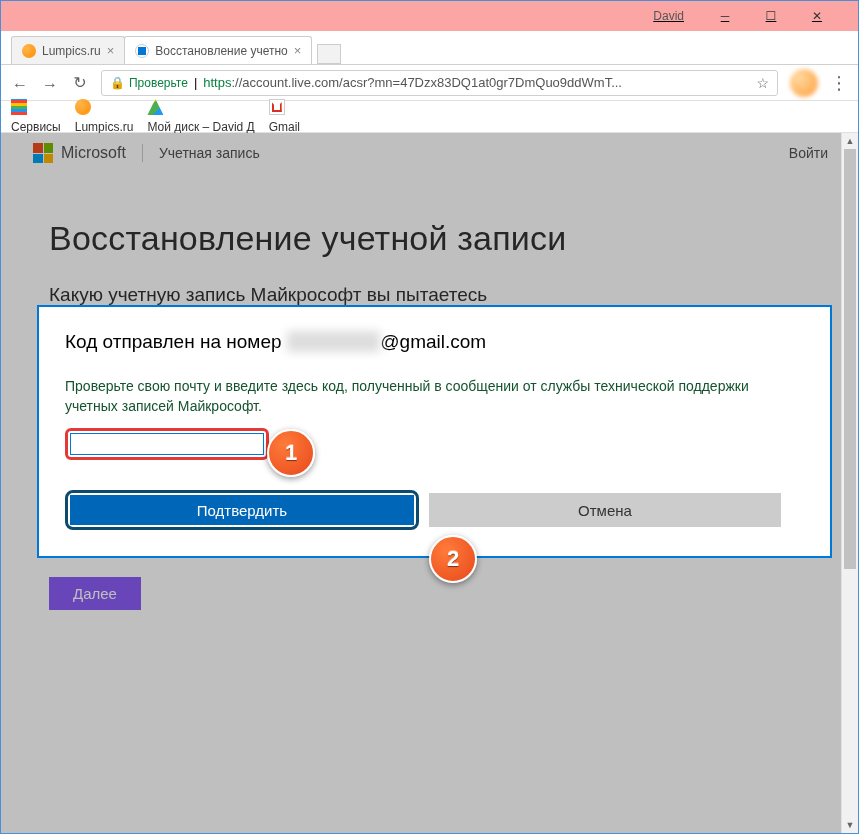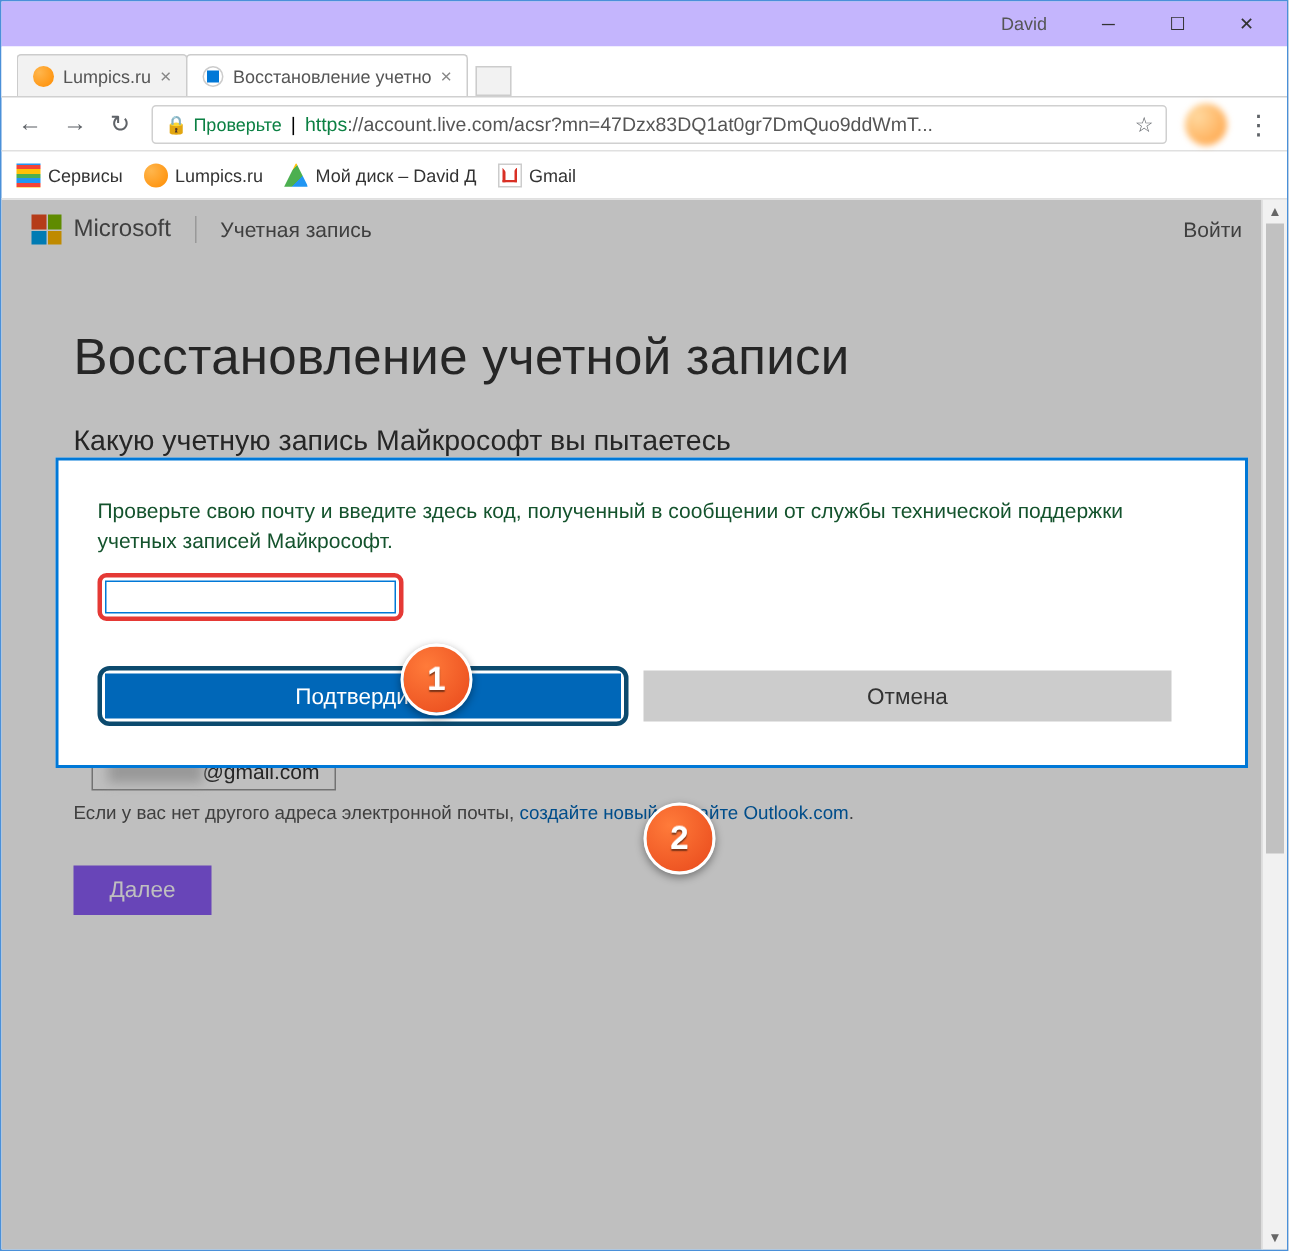--- a/index.html
+++ b/index.html
@@ -1,18 +1,18 @@
 <!DOCTYPE html>
 <html><head>
 <meta charset="utf-8">
 <style>
   * { box-sizing: border-box; margin: 0; padding: 0; font-family: "Segoe UI", Arial, sans-serif; }
   body { background: #fff; }
   .window { width: 859px; height: 834px; border: 1px solid #4a90d9; position: relative; background: #fff; }
-  .titlebar { height: 30px; display: flex; align-items: center; justify-content: flex-end; padding: 0 4px; background: #c4b5fd; }
+  .titlebar { height: 30px; display: flex; align-items: center; justify-content: flex-end; padding: 0 18px; background: #fca5a5; text-decoration: underline; }
   .titlebar .user { font-size: 12px; color: #555; margin-right: 18px; }
   .titlebar .win-btn { width: 46px; height: 30px; display: flex; align-items: center; justify-content: center; font-size: 12px; color: #333; }
   .tabstrip { height: 34px; display: flex; align-items: flex-end; padding-left: 10px; background: #fff; border-bottom: 1px solid #d0d0d0; }
   .tab { height: 28px; padding: 0 10px; display: flex; align-items: center; gap: 6px; font-size: 12px; color: #555; border: 1px solid #ccc; border-bottom: none; background: #f2f2f2; margin-right: -1px; max-width: 190px; border-radius: 3px 3px 0 0; }
   .tab.active { background: #fff; }
   .tab .fav { width: 14px; height: 14px; border-radius: 50%; background: radial-gradient(circle at 30% 30%, #ffb64d, #ff8c00); flex-shrink: 0; }
   .tab .fav.green { background: #fff; border: 1px solid #ccc; position: relative; }
   .tab .fav.green::before { content: ""; position: absolute; inset: 2px; background: #0078d7; }
   .tab .title { white-space: nowrap; overflow: hidden; text-overflow: ellipsis; flex: 1; }
   .tab .close { font-size: 13px; color: #888; }
@@ -20,31 +20,31 @@
   .addrbar { height: 36px; display: flex; align-items: center; padding: 0 10px; gap: 12px; border-bottom: 1px solid #e0e0e0; }
   .nav-icon { width: 18px; height: 18px; display: flex; align-items: center; justify-content: center; color: #5f6368; font-size: 16px; }
   .url-wrap { flex: 1; display: flex; align-items: center; height: 26px; border: 1px solid #d0d0d0; border-radius: 3px; padding: 0 8px; font-size: 13px; gap: 6px; overflow: hidden; }
   .lock { color: #0b8043; font-size: 12px; display: flex; align-items: center; gap: 4px; white-space: nowrap; }
   .url { color: #555; white-space: nowrap; overflow: hidden; text-overflow: ellipsis; flex: 1; }
   .url .https { color: #0b8043; }
   .star { color: #5f6368; font-size: 14px; }
   .profile { width: 28px; height: 28px; border-radius: 50%; background: radial-gradient(circle at 30% 30%, #ffd9a0, #ff9e3d); filter: blur(2px); }
   .menu-dots { font-size: 18px; color: #5f6368; }
   .bookmarkbar { height: 32px; display: flex; align-items: center; padding: 0 10px; gap: 14px; font-size: 12px; color: #333; border-bottom: 1px solid #e0e0e0; }
-  .bm { display: flex; align-items: center; gap: 5px; }
+  .bm { display: flex; gap: 5px; flex-direction: column; }
   .bm .ico { width: 16px; height: 16px; }
   .ico.apps { background: repeating-linear-gradient(0deg,#f44336 0 3px,#2196f3 3px 6px,#4caf50 6px 9px,#ffc107 9px 12px); }
   .ico.lump { border-radius: 50%; background: radial-gradient(circle at 30% 30%, #ffb64d, #ff8c00); }
   .ico.drive { background: linear-gradient(135deg,#ffc107 33%,#4caf50 33% 66%,#2196f3 66%); clip-path: polygon(50% 0,100% 100%,0 100%); }
   .ico.gmail { background:#fff; border:1px solid #ccc; position:relative;}
   .ico.gmail::before{content:"";position:absolute;inset:2px;border:2px solid #d93025;border-top:none;clip-path:polygon(0 0,50% 60%,100% 0,100% 100%,0 100%);}
   .content-shell { position: absolute; top: 132px; left: 0; right: 0; bottom: 0; overflow: hidden; }
   .page { position: absolute; inset: 0; background: #fff; }
   .page-inner { padding: 18px 30px 30px 48px; }
-  .ms-header { display: flex; align-items: center; justify-content: space-between; padding: 10px 30px 10px 20px; font-size: 14px; color: #555; }
+  .ms-header { display: flex; align-items: center; justify-content: space-between; padding: 10px 30px 10px 32px; font-size: 14px; color: #555; }
   .ms-brand { display: flex; align-items: center; gap: 8px; }
   .ms-logo { width: 20px; height: 20px; display: grid; grid-template: 1fr 1fr / 1fr 1fr; gap: 1px; }
   .ms-logo span:nth-child(1){background:#f25022;} .ms-logo span:nth-child(2){background:#7fba00;}
   .ms-logo span:nth-child(3){background:#00a4ef;} .ms-logo span:nth-child(4){background:#ffb900;}
   .ms-name { font-size: 16px; color: #555; }
   .ms-sep { width:1px;height:18px;background:#ccc;margin:0 8px;}
   .acct { font-size: 14px; color: #555;}
   h1.page-title { font-size: 34px; font-weight: 300; color: #333; margin: 28px 0 24px; letter-spacing: .2px;}
   .subq { font-size: 19px; color: #333; font-weight: 400; margin-bottom: 18px; line-height:1.4;}
   .dim-overlay { position: absolute; inset: 0; background: rgba(0,0,0,0.25); }
@@ -161,20 +161,23 @@
           <div class="hint">
             <span>Если у вас нет другого адреса электронной почты, </span><a>создайте новый на сайте Outlook.com</a>.
           </div>
           <button class="next-btn">Далее</button>
         </div>
       </div>
 
       <div class="dim-overlay"></div>
 
       <div class="modal">
+        <h2>
+          <span>Код отправлен на номер </span><span class="blur">xxxxxxxxx</span><span>@gmail.com</span>
+        </h2>
         <p class="instr">Проверьте свою почту и введите здесь код, полученный в сообщении от службы технической поддержки учетных записей Майкрософт.</p>
 
         <div class="code-input-wrap">
           <input class="code-input" type="text" style="">
         </div>
 
         <div class="btn-row">
           <div class="confirm-wrap">
             <button class="btn primary">Подтвердить</button>
           </div>

